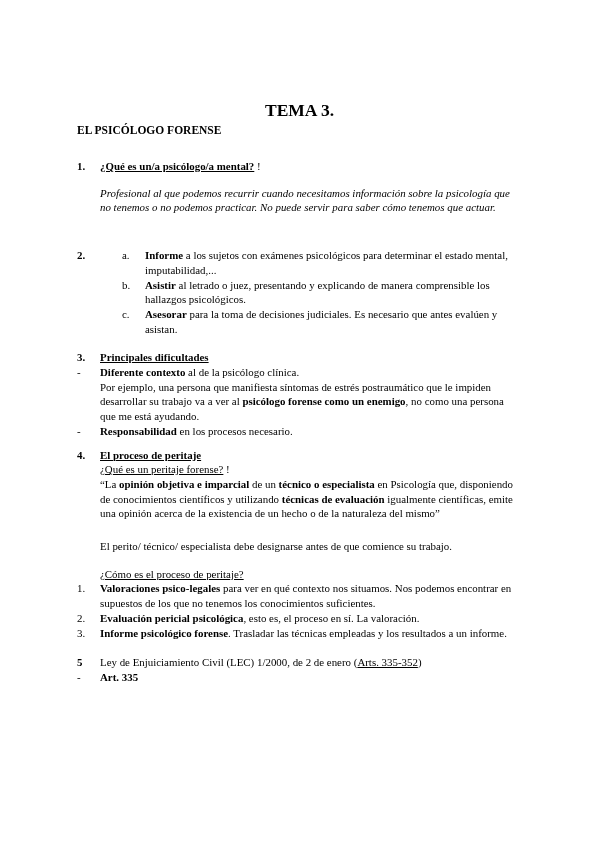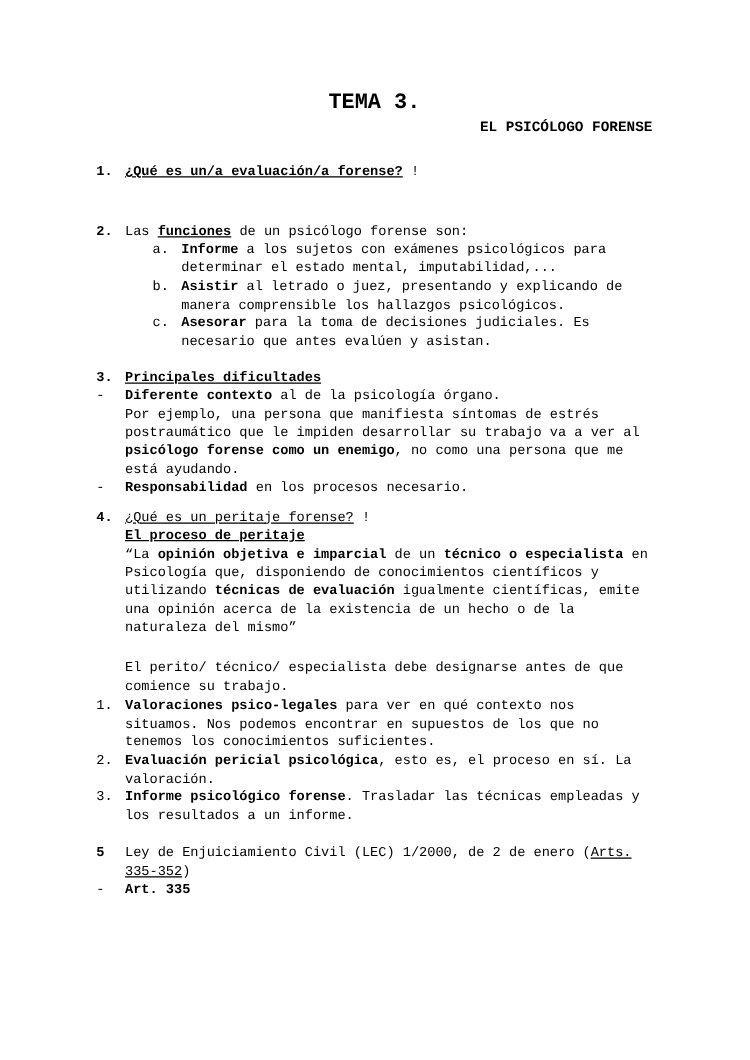--- a/index.html
+++ b/index.html
@@ -1,24 +1,24 @@
 <!DOCTYPE html>
 <html><head>
 <meta charset="utf-8">
 <style>
   * { margin:0; padding:0; box-sizing:border-box; }
   html,body { background:#ffffff; }
   .page {
     width:600px; height:848px; background:#fff; color:#000;
-    font-family:Liberation Mono, monospace;
+    font-family:Liberation Serif, serif;
     font-size:10.9px; line-height:14.7px;
-    padding:72px 78px 0 77px; overflow:hidden;
+    padding:100px 78px 0 77px; overflow:hidden;
   }
   .title   { font-size:17.5px; line-height:20px; font-weight:bold; text-align:center; }
-  .subtitle{ font-size:11.5px; line-height:15px; font-weight:bold; text-align:right; margin-top:3px; }
+  .subtitle{ font-size:11.5px; line-height:15px; font-weight:bold; text-align:left; margin-top:3px; }
   .row  { display:flex; }
   .num  { flex:0 0 23px; width:23px; }
   .txt  { flex:1; min-width:0; }
   .sub  { display:flex; margin-left:22px; }
   .b    { font-weight:bold; }
   .u    { text-decoration:underline; }
   .hu   { font-weight:bold; text-decoration:underline; }
   .it   { font-style:italic; }
   .sec-1 { margin-top:21px; }
   .note  { margin-top:12px; }
@@ -33,28 +33,28 @@
 <body>
 
 <div class="page">
 
   <div class="title">TEMA 3.</div>
   <div class="subtitle">EL PSICÓLOGO FORENSE</div>
 
   <div class="row sec-1">
     <span class="num b">1.</span>
     <div class="txt">
-      <div><span class="hu">¿Qué es un/a evaluación/a forense?</span><span> !</span></div>
+      <div><span class="hu">¿Qué es un/a psicólogo/a mental?</span><span> !</span></div>
+      <div class="it note">Profesional al que podemos recurrir cuando necesitamos información sobre la psicología que no tenemos o no podemos practicar. No puede servir para saber cómo tenemos que actuar.</div>
     </div>
   </div>
 
   <div class="row sec-2">
     <span class="num b">2.</span>
     <div class="txt">
-      <div><span>Las </span><span class="hu">funciones</span><span> de un psicólogo forense son:</span></div>
       <div class="sub">
         <span class="num">a.</span>
         <div class="txt"><span class="b">Informe</span><span> a los sujetos con exámenes psicológicos para determinar el estado mental, imputabilidad,...</span></div>
       </div>
       <div class="sub">
         <span class="num">b.</span>
         <div class="txt"><span class="b">Asistir</span><span> al letrado o juez, presentando y explicando de manera comprensible los hallazgos psicológicos.</span></div>
       </div>
       <div class="sub">
         <span class="num">c.</span>
@@ -64,38 +64,39 @@
   </div>
 
   <div class="sec-3">
     <div class="row">
       <span class="num b">3.</span>
       <div class="txt"><span class="hu">Principales dificultades</span></div>
     </div>
     <div class="row">
       <span class="num">-</span>
       <div class="txt">
-        <div><span class="b">Diferente contexto</span><span> al de la psicología órgano.</span></div>
+        <div><span class="b">Diferente contexto</span><span> al de la psicólogo clínica.</span></div>
         <div><span>Por ejemplo, una persona que manifiesta síntomas de estrés postraumático que le impiden desarrollar su trabajo va a ver al </span><span class="b">psicólogo forense como un enemigo</span><span>, no como una persona que me está ayudando.</span></div>
       </div>
     </div>
     <div class="row">
       <span class="num">-</span>
       <div class="txt"><span class="b">Responsabilidad</span><span> en los procesos necesario.</span></div>
     </div>
   </div>
 
   <div class="sec-4">
     <div class="row">
       <span class="num b">4.</span>
       <div class="txt">
+        <div><span class="hu">El proceso de peritaje</span></div>
         <div><span class="u">¿Qué es un peritaje forense?</span><span> !</span></div>
-        <div><span class="hu">El proceso de peritaje</span></div>
         <div><span>“La </span><span class="b">opinión objetiva e imparcial</span><span> de un </span><span class="b">técnico o especialista</span><span> en Psicología que, disponiendo de conocimientos científicos y utilizando </span><span class="b">técnicas de evaluación</span><span> igualmente científicas, emite una opinión acerca de la existencia de un hecho o de la naturaleza del mismo”</span></div>
         <div class="perito">El perito/ técnico/ especialista debe designarse antes de que comience su trabajo.</div>
+        <div class="q2"><span class="u">¿Cómo es el proceso de peritaje?</span></div>
       </div>
     </div>
     <div class="row">
       <span class="num">1.</span>
       <div class="txt"><span class="b">Valoraciones psico-legales</span><span> para ver en qué contexto nos situamos. Nos podemos encontrar en supuestos de los que no tenemos los conocimientos suficientes.</span></div>
     </div>
     <div class="row">
       <span class="num">2.</span>
       <div class="txt"><span class="b">Evaluación pericial psicológica</span><span>, esto es, el proceso en sí. La valoración.</span></div>
     </div>

